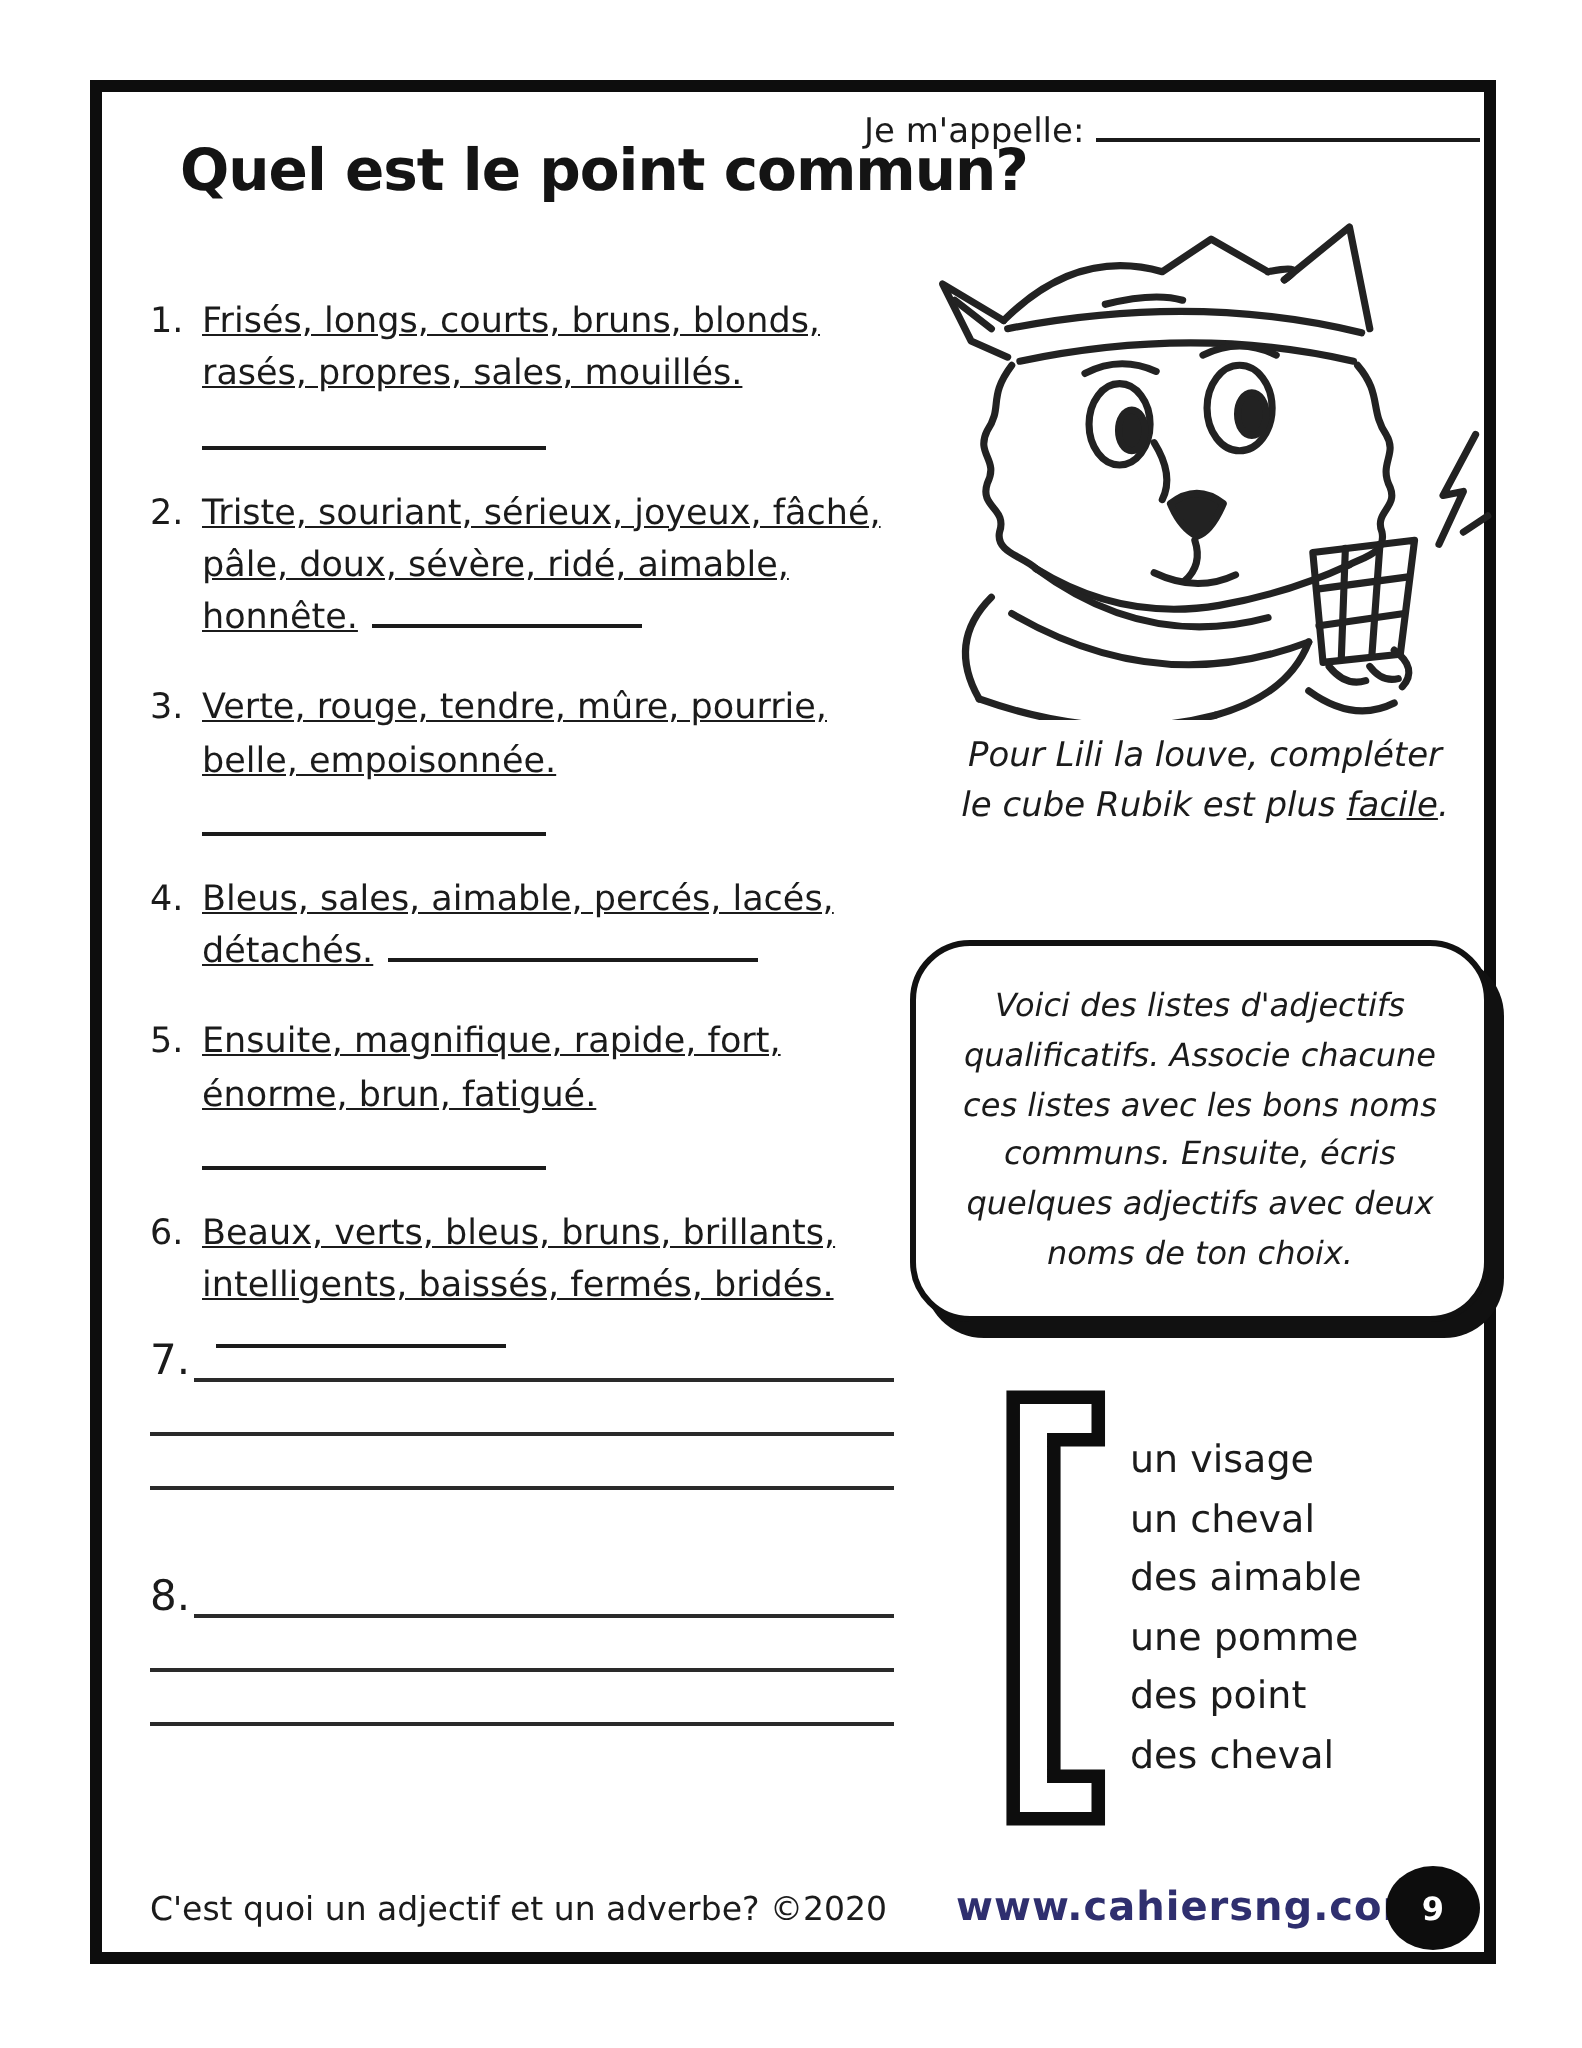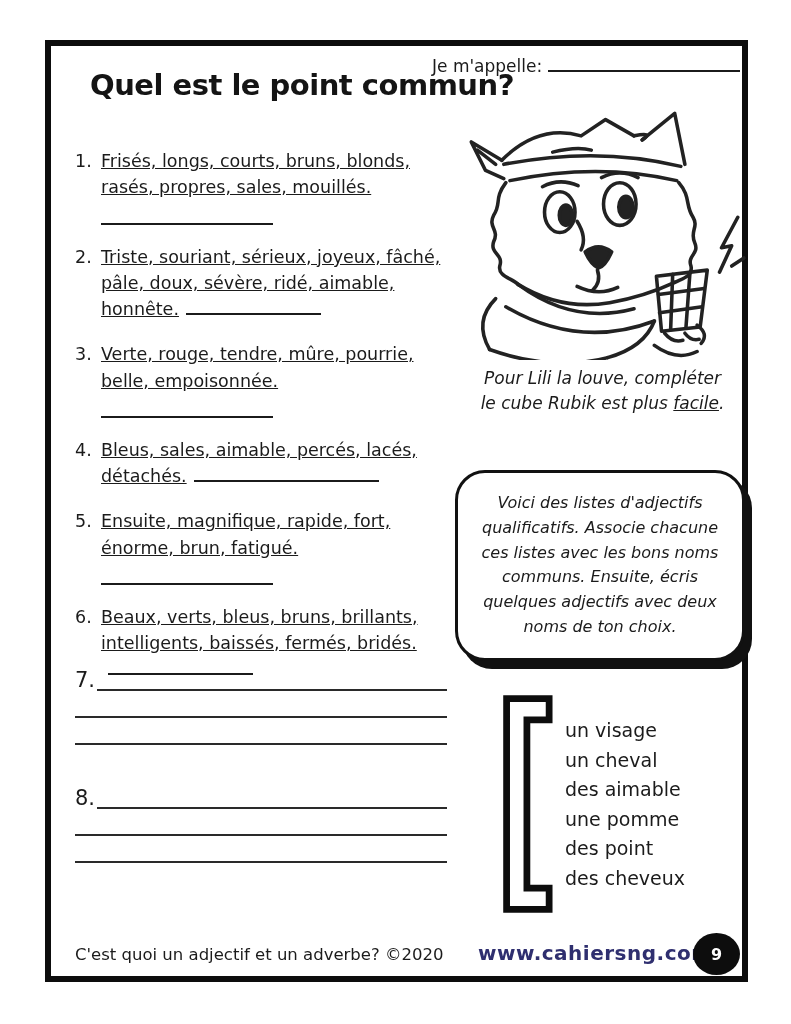--- a/index.html
+++ b/index.html
@@ -176,21 +176,21 @@
     <div class="word-bank">
       <svg class="bracket" viewBox="0 0 60 230">
         <path d="M56,6 L12,6 L12,224 L56,224 L56,202 L33,202 L33,28 L56,28 Z" fill="#ffffff" stroke="#0d0d0d" stroke-width="7" stroke-linejoin="miter"></path>
       </svg>
       <ul class="word-list">
         <li>un visage</li>
         <li>un cheval</li>
         <li>des aimable</li>
         <li>une pomme</li>
         <li>des point</li>
-        <li>des cheveux</li>
+        <li>des cheval</li>
       </ul>
     </div>
 
     <div class="footer-left">C'est quoi un adjectif et un adverbe? ©2020</div>
     <div class="footer-url">www.cahiersng.com</div>
     <div class="page-badge">
       <span>9</span>
     </div>
 
   </div>

